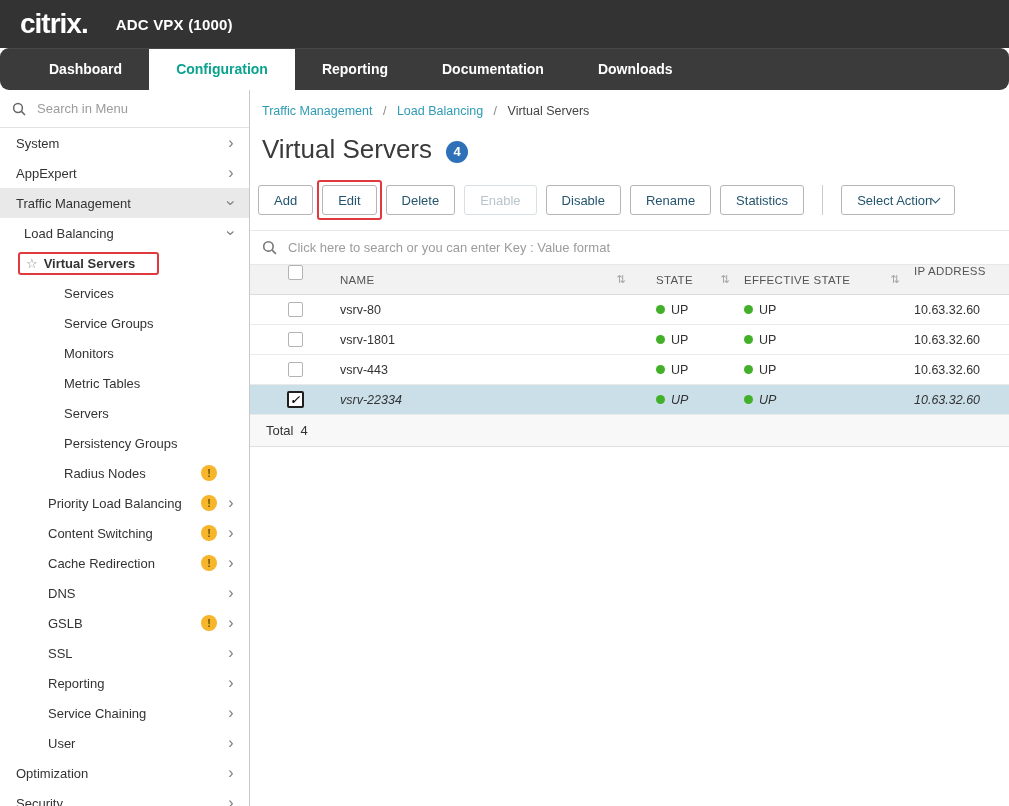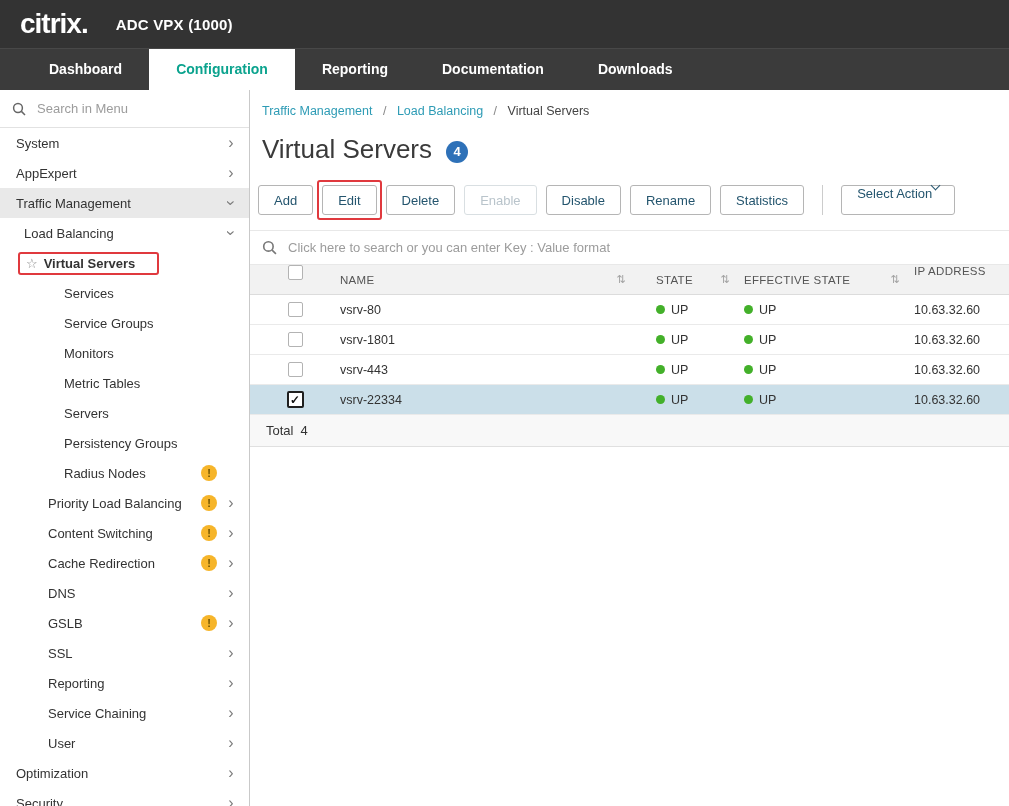--- a/index.html
+++ b/index.html
@@ -7,21 +7,21 @@
   body {
     width:1009px; height:806px; overflow:hidden;
     font-family:"Liberation Sans", sans-serif;
     background:#fff; color:#333;
   }
   
   .app-header { height:48px; background:#333333; display:flex; align-items:center; padding-left:20px; }
   .brand { color:#fff; font-size:28px; font-weight:bold; letter-spacing:-1px; }
   .product-title { color:#fff; font-size:15px; font-weight:bold; margin-left:28px; letter-spacing:.2px; }
   
-  .nav-bar { height:42px; background:#3b3b3b; border-top:1px solid #484848; display:flex; padding-left:22px; }
+  .nav-bar { height:42px; background:#3b3b3b; border-top:1px solid #484848; display:flex; padding-left:22px;border-radius:9px; }
   .tab { line-height:41px; padding:0 27px; color:#fff; font-size:14px; font-weight:bold; cursor:pointer; }
   .tab.active { background:#fff; color:#0ba38e; }
   
   .content { display:flex; height:716px; }
   .sidebar { width:250px; min-width:250px; border-right:1px solid #c9c9c9; background:#fff; overflow:hidden; }
   .side-search { height:38px; display:flex; align-items:center; gap:9px; padding:0 12px; border-bottom:1px solid #e2e2e2; }
   .side-search input { border:0; outline:0; flex:1; font-size:13px; font-family:inherit; color:#333; background:transparent; }
   ::placeholder { color:#9c9c9c; opacity:1; }
   .menu { font-size:13px; }
   .s-item { position:relative; height:30px; display:flex; align-items:center; padding-right:30px; cursor:pointer; color:#333; }
@@ -51,32 +51,32 @@
   .page-title { font-size:26px; font-weight:400; color:#3a3a3a; }
   .count-badge { width:22px; height:22px; border-radius:50%; background:#2e71b8; color:#fff; font-size:13px; font-weight:bold;
     display:flex; align-items:center; justify-content:center; margin-left:14px; margin-top:4px; }
   .toolbar { display:flex; align-items:center; gap:9px; padding:20px 0 0 8px; }
   .btn { height:30px; padding:0 15px; background:#fff; border:1px solid #b5b5b5; border-radius:3px;
     font-size:13px; font-family:inherit; color:#24556e; cursor:pointer; }
   .btn.disabled { color:#b9c4cb; border-color:#d9dfe2; cursor:default; }
   .btn-wrap { position:relative; display:inline-block; }
   .btn-callout { position:absolute; inset:-5px; border:2px solid #e0393e; border-radius:3px; pointer-events:none; }
   .tb-divider { width:1px; height:30px; background:#ccc; margin:0 9px; }
-  .btn.select-action { display:flex; align-items:flex-start; }
+  .btn.select-action { display:flex; align-items:center; }
   .chev-down-sm { width:7px; height:7px; border-right:1.6px solid #24556e; border-bottom:1.6px solid #24556e;
     transform:rotate(45deg); margin-top:-4px; }
   
   .search-row { margin-top:15px; height:35px; border-top:1px solid #e8e8e8; border-bottom:1px solid #e8e8e8;
     display:flex; align-items:center; gap:9px; padding:0 12px; }
   .search-row input { flex:1; border:0; outline:0; font-size:13px; font-family:inherit; color:#333; }
   
   .thead { display:flex; height:30px; background:#f2f2f2; border-bottom:1px solid #dcdcdc;
     color:#555; font-size:11.5px; letter-spacing:.3px; }
   .row { display:flex; align-items:center; height:30px; background:#fff; border-bottom:1px solid #eaeaea; font-size:12.5px; }
-  .row.selected { background:#cbdfe9; }
+  .row.selected { background:#cbdfe9;font-style:italic; }
   .c-check { width:90px; display:flex; justify-content:center; }
   .c-name { width:300px; display:flex; align-items:center; justify-content:space-between; padding-right:14px; }
   .c-state { width:88px; display:flex; align-items:center; justify-content:space-between; padding-right:14px;margin-left:16px; }
   .c-eff { width:170px; display:flex; align-items:center; justify-content:space-between; padding-right:14px; }
   .c-ip { flex:1; }
   .row .c-state, .row .c-eff { justify-content:flex-start; gap:6px; }
   .sort { cursor:pointer; }
   .sort::after { content:"\21C5"; color:#a3a3a3; font-size:11px; }
   .checkbox { width:15px; height:15px; border:1px solid #b3b3b3; border-radius:2px; background:#fff; cursor:pointer; }
   .checkbox.checked { width:17px; height:17px; border:2px solid #1f1f1f; display:flex; align-items:center; justify-content:center; }

